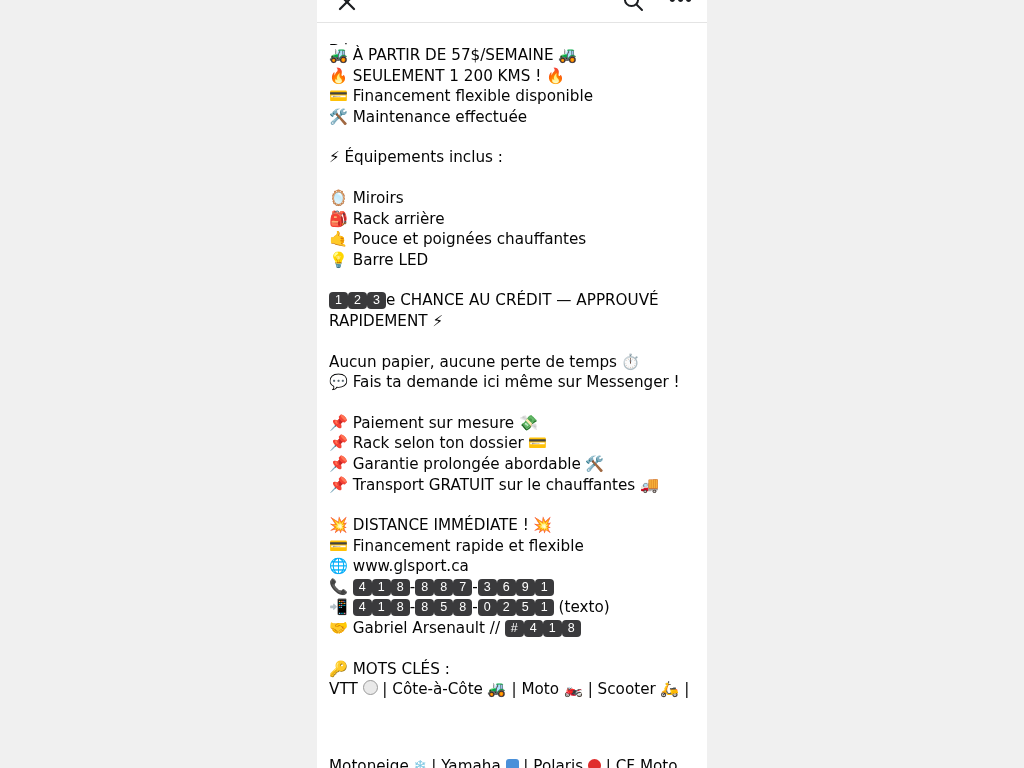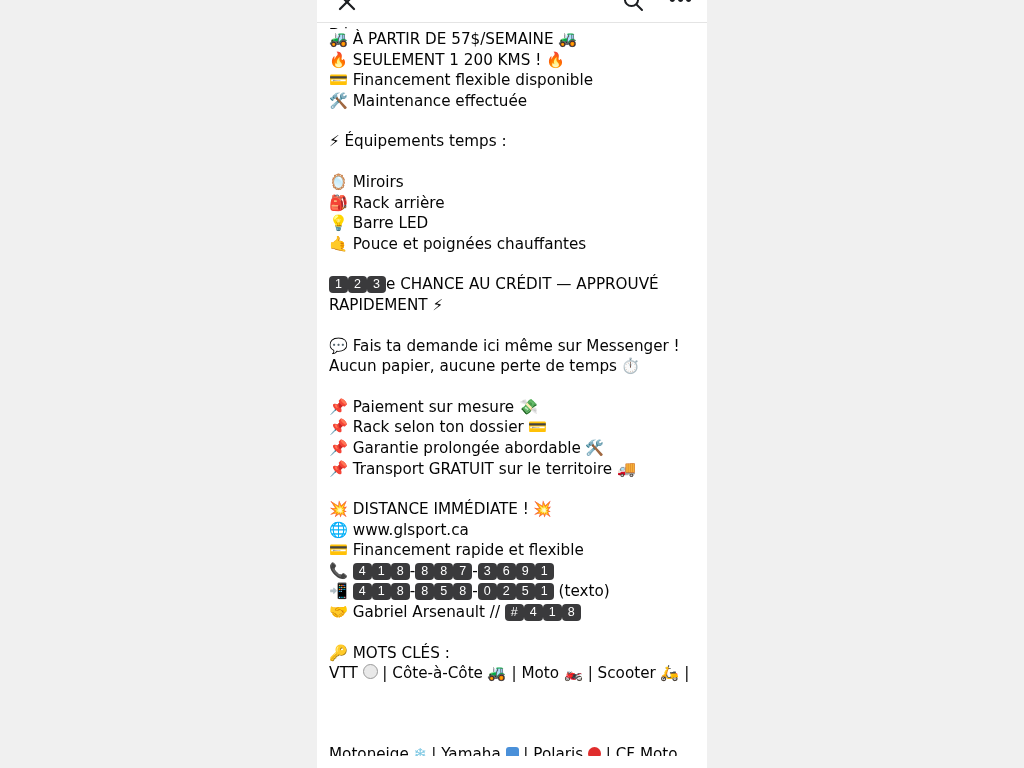--- a/index.html
+++ b/index.html
@@ -54,20 +54,21 @@
     font-size: 19px;
     letter-spacing: 1.5px;
     color: #1c1e21;
     line-height: 12px;
   }
   .content {
     padding: 0 12px 0 12px;
     font-size: 15.2px;
     line-height: 20.6px;
     color: #050505;
+    margin-top: 16px;
   }
   .clipped-line {
     height: 6px;
     overflow: hidden;
     color: #050505;
     font-size: 15.2px;
   }
   p.blk {
     margin: 0;
     padding: 0;
@@ -91,21 +92,21 @@
     margin: 0 0px;
     vertical-align: 1px;
     font-family: "Liberation Sans", sans-serif;
   }
   .dash {
     color: #050505;
   }
   .lastline {
     position: absolute;
     left: 12px;
-    bottom: 12px;
+    bottom: 0;
     width: 366px;
     height: 12px;
     overflow: hidden;
     font-size: 15.2px;
     line-height: 20.6px;
     color: #050505;
   }
   .circle-dot {
     display: inline-block;
     width: 13px;
@@ -161,50 +162,50 @@
 
       <div class="clipped-line">Prix</div>
 
       <p class="blk emoji">🚜 À PARTIR DE 57$/SEMAINE 🚜</p>
       <p class="blk emoji">🔥 SEULEMENT 1 200 KMS ! 🔥</p>
       <p class="blk emoji">💳 Financement flexible disponible</p>
       <p class="blk emoji">🛠️ Maintenance effectuée</p>
 
       <div class="gap"></div>
 
-      <p class="blk emoji">⚡ Équipements temps :</p>
+      <p class="blk emoji">⚡ Équipements inclus :</p>
 
       <div class="gap"></div>
 
       <p class="blk emoji">🪞 Miroirs</p>
       <p class="blk emoji">🎒 Rack arrière</p>
+      <p class="blk emoji">🤙 Pouce et poignées chauffantes</p>
       <p class="blk emoji">💡 Barre LED</p>
-      <p class="blk emoji">🤙 Pouce et poignées chauffantes</p>
 
       <div class="gap"></div>
 
       <p class="blk emoji"><span class="keycap">1</span><span class="keycap">2</span><span class="keycap">3</span>e CHANCE AU CRÉDIT — APPROUVÉ RAPIDEMENT ⚡</p>
 
       <div class="gap"></div>
 
+      <p class="blk emoji">Aucun papier, aucune perte de temps ⏱️</p>
       <p class="blk emoji">💬 Fais ta demande ici même sur Messenger !</p>
-      <p class="blk emoji">Aucun papier, aucune perte de temps ⏱️</p>
 
       <div class="gap"></div>
 
       <p class="blk emoji">📌 Paiement sur mesure 💸</p>
       <p class="blk emoji">📌 Rack selon ton dossier 💳</p>
       <p class="blk emoji">📌 Garantie prolongée abordable 🛠️</p>
-      <p class="blk emoji">📌 Transport GRATUIT sur le territoire 🚚</p>
+      <p class="blk emoji">📌 Transport GRATUIT sur le chauffantes 🚚</p>
 
       <div class="gap"></div>
 
       <p class="blk emoji">💥 DISTANCE IMMÉDIATE ! 💥</p>
+      <p class="blk emoji">💳 Financement rapide et flexible</p>
       <p class="blk emoji">🌐 www.glsport.ca</p>
-      <p class="blk emoji">💳 Financement rapide et flexible</p>
 
       <p class="blk emoji"><span>📞</span> <span class="keycap">4</span><span class="keycap">1</span><span class="keycap">8</span><span class="dash">-</span><span class="keycap">8</span><span class="keycap">8</span><span class="keycap">7</span><span class="dash">-</span><span class="keycap">3</span><span class="keycap">6</span><span class="keycap">9</span><span class="keycap">1</span></p>
 
       <p class="blk emoji"><span>📲</span> <span class="keycap">4</span><span class="keycap">1</span><span class="keycap">8</span><span class="dash">-</span><span class="keycap">8</span><span class="keycap">5</span><span class="keycap">8</span><span class="dash">-</span><span class="keycap">0</span><span class="keycap">2</span><span class="keycap">5</span><span class="keycap">1</span> <span>(texto)</span></p>
 
       <p class="blk emoji"><span>🤝</span> <span>Gabriel Arsenault //</span> <span class="keycap">#</span><span class="keycap">4</span><span class="keycap">1</span><span class="keycap">8</span></p>
 
       <div class="gap"></div>
 
       <p class="blk emoji">🔑 MOTS CLÉS :</p>

